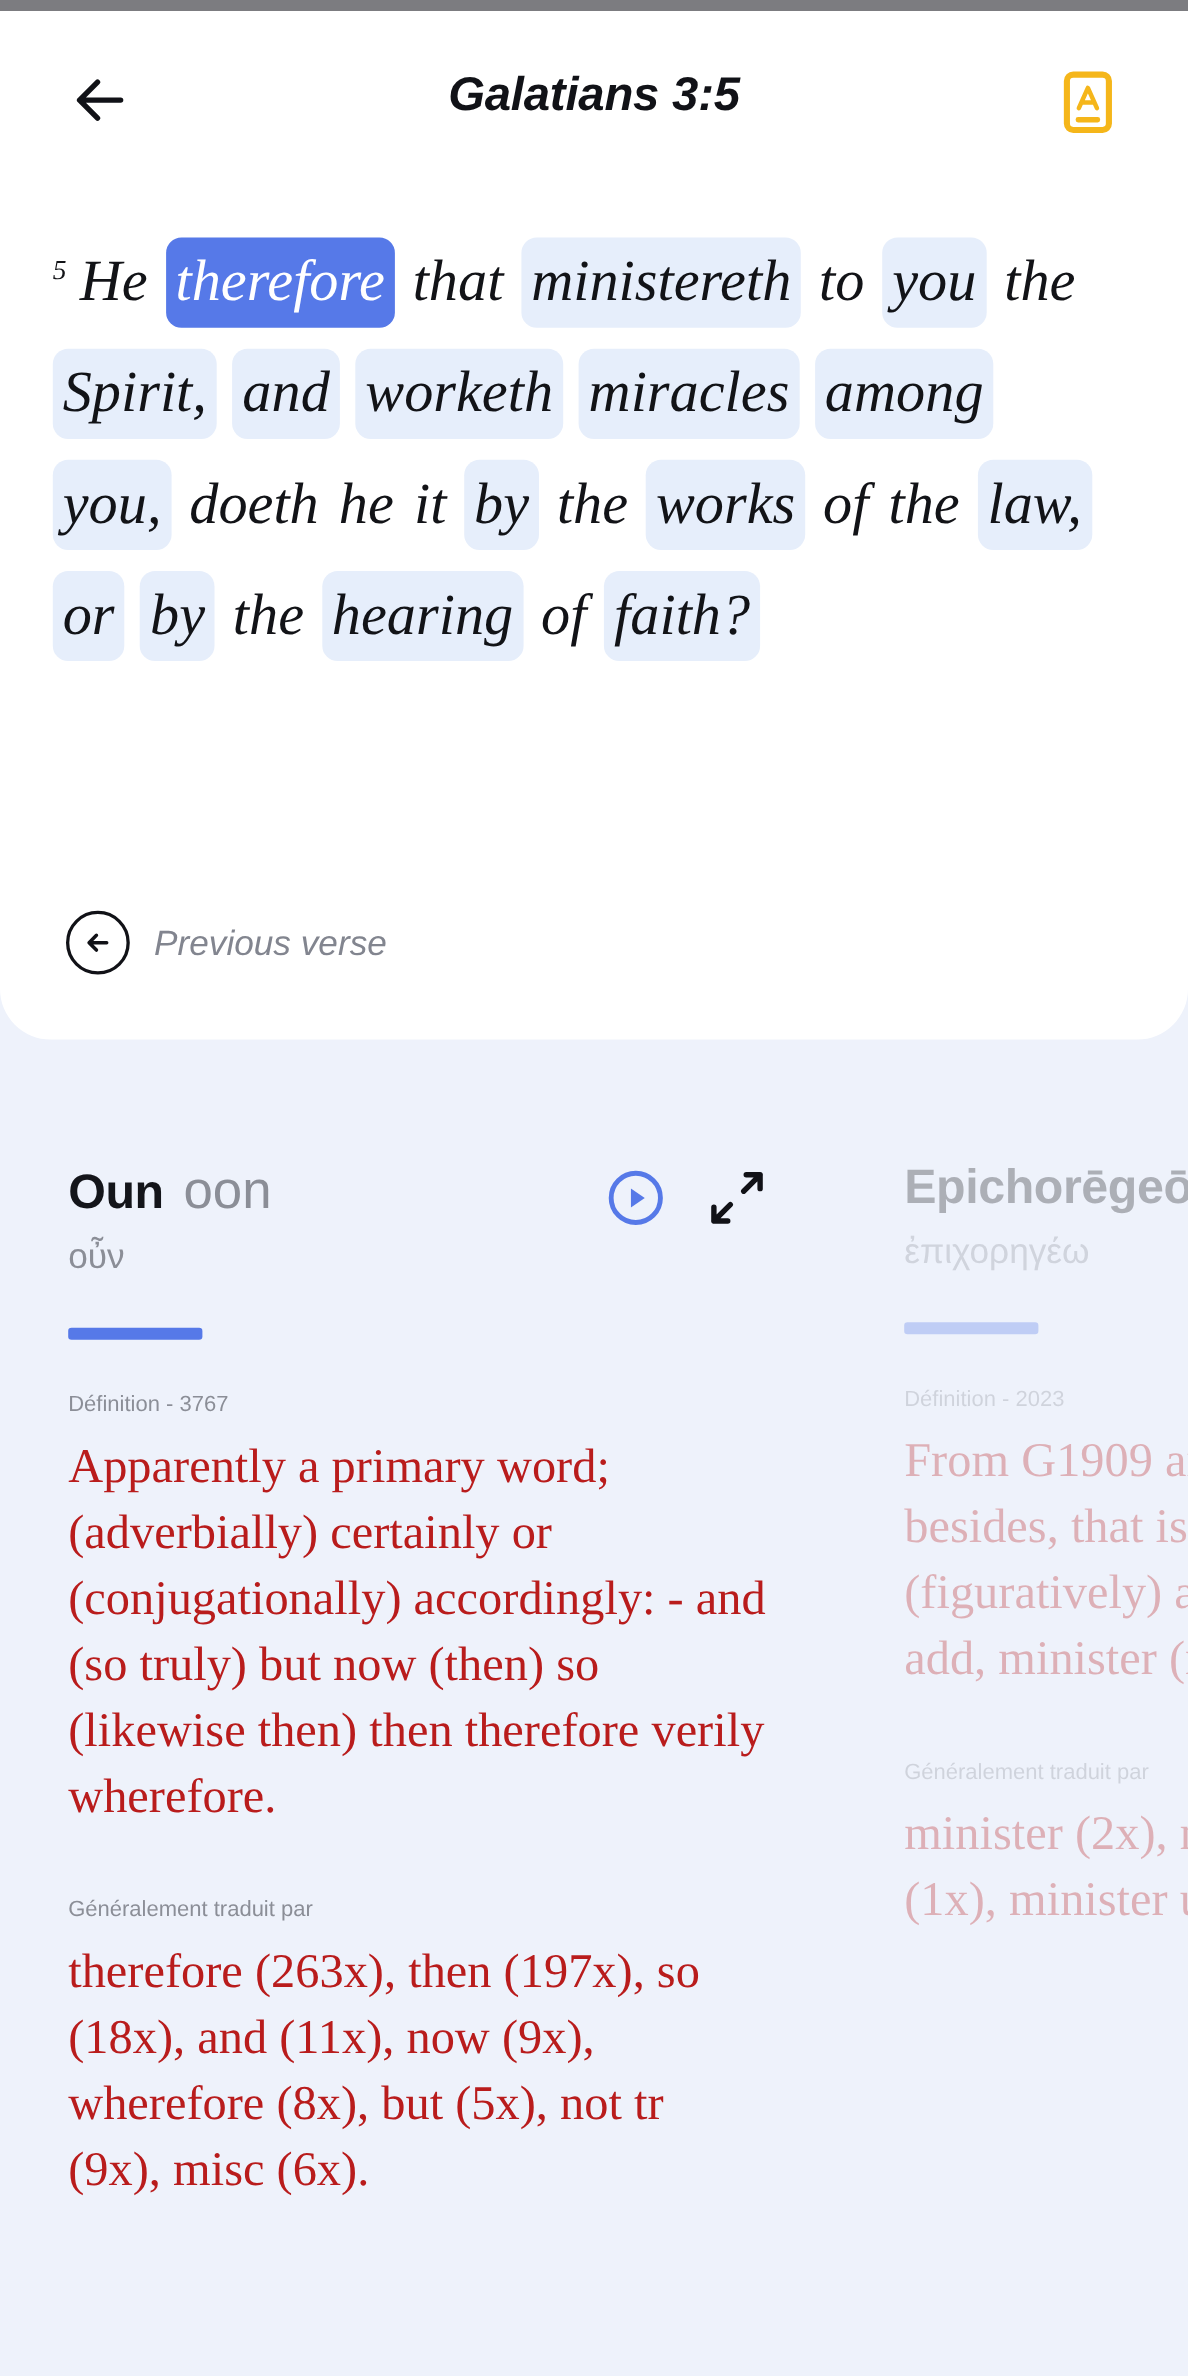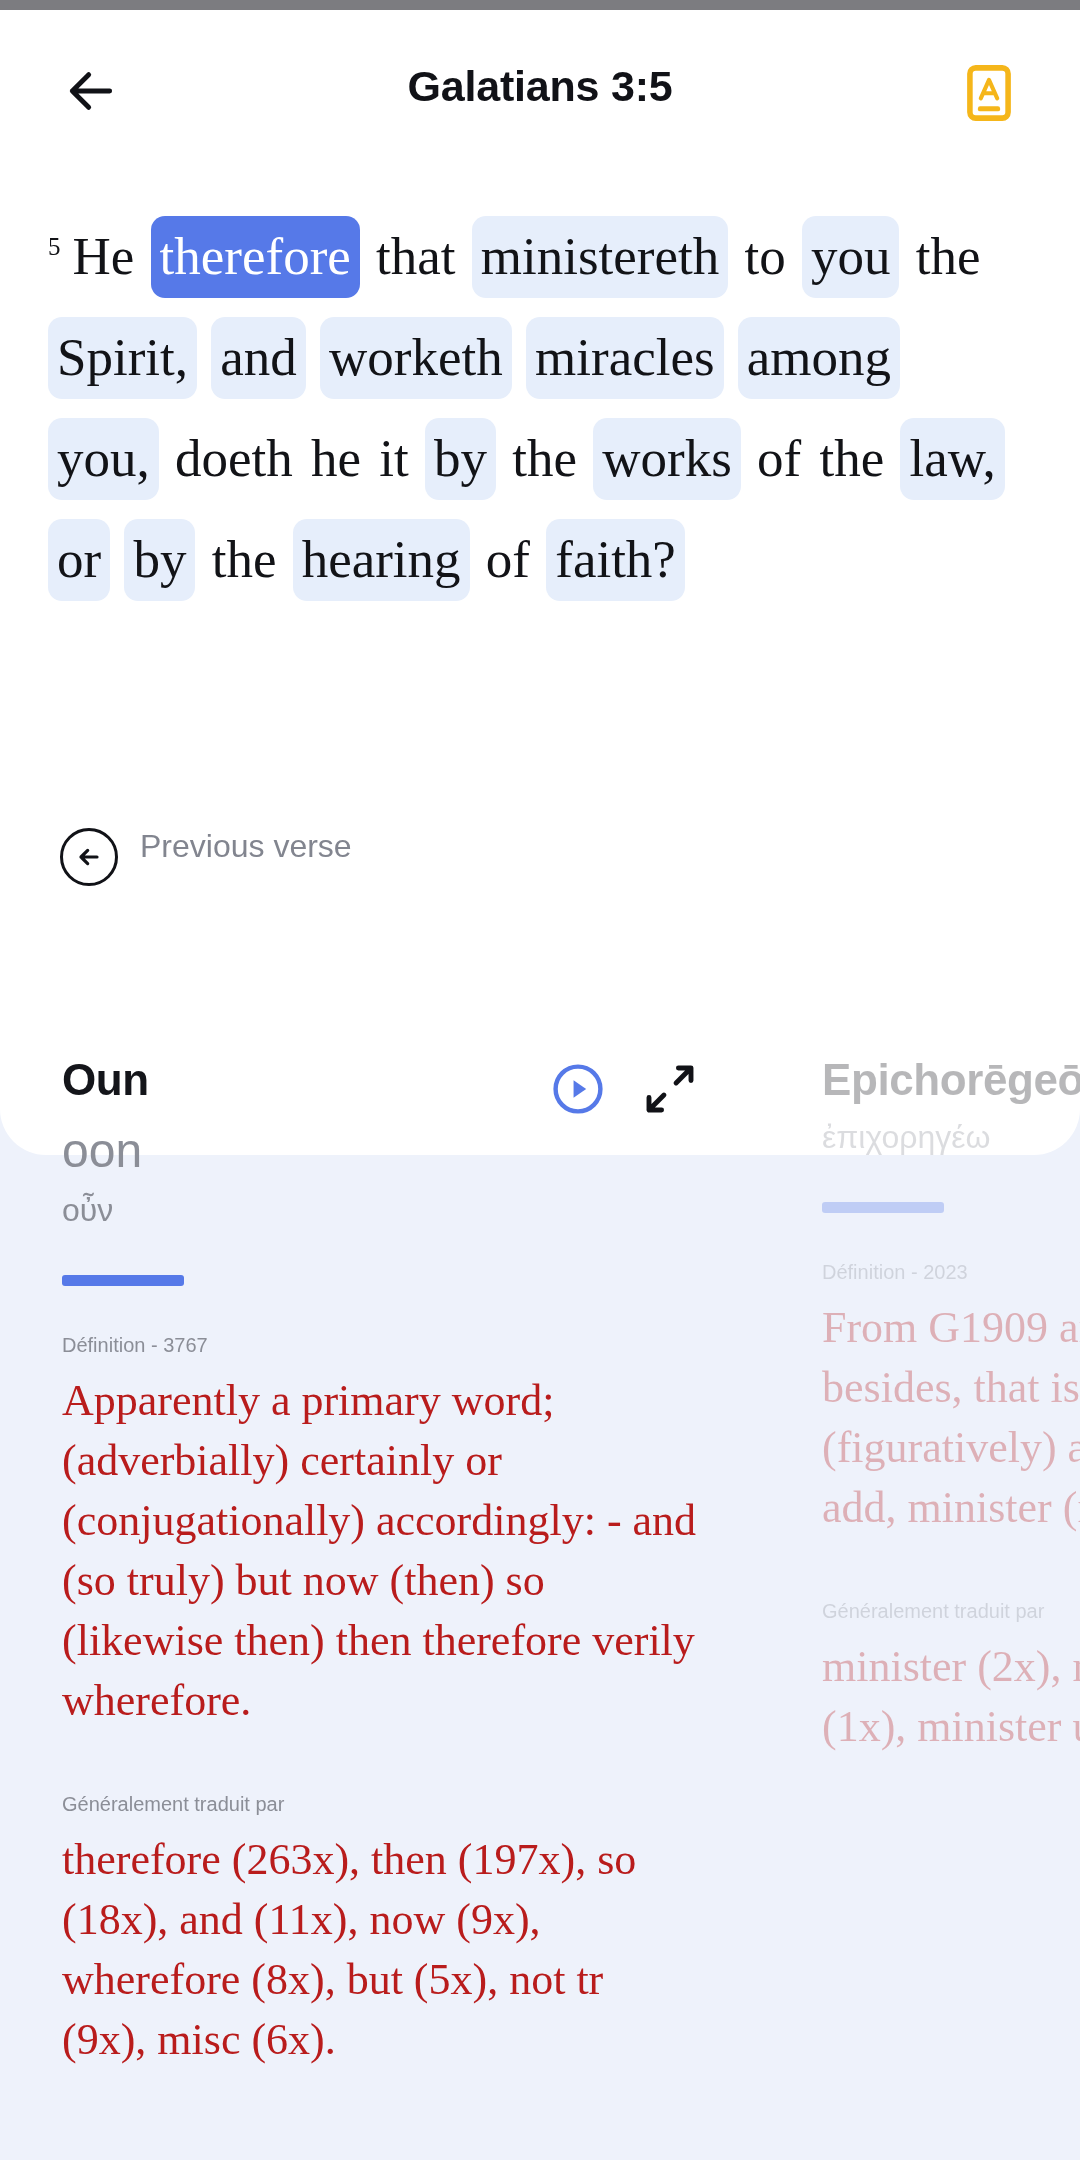--- a/index.html
+++ b/index.html
@@ -18,24 +18,25 @@
   
   .status-strip {
     position:absolute; top:0; left:0;
     width:1080px; height:10px;
     background:#7c7c80;
   }
 
   
   .reader-card {
     position:absolute; top:10px; left:0;
-    width:1080px; height:1145px;
+    width:1080px; height:935px;
     background:#ffffff;
     border-bottom-left-radius:46px;
     border-bottom-right-radius:46px;
+    font-style:italic;
   }
 
   
   .header {
     position:absolute; top:0; left:0;
     width:1080px; height:140px;
     display:flex; align-items:center;
   }
   .back-btn {
     position:absolute; left:60px; top:50px;
@@ -88,21 +89,21 @@
   .w-sel { background:#5679e8; color:#ffffff; }
   .w-plain { background:transparent; padding:3px 2px 5px 2px; }
 
   
   .verse-nav {
     position:absolute; top:802px; left:0;
     width:1080px; height:90px;
     display:flex; align-items:center; justify-content:space-between;
     padding:0 60px;
   }
-  .nav-item { display:flex; align-items:flex-start; gap:22px; cursor:pointer; }
+  .nav-item { display:flex; align-items:center; gap:22px; cursor:pointer; }
   .nav-label { font-size:32px; color:#82858f; }
   .nav-circle {
     width:58px; height:58px; border-radius:50%;
     border:3.5px solid #111217;
     display:flex; align-items:center; justify-content:center;
   }
 
   
   .lexicon-area {
     position:absolute; top:945px; left:0;
@@ -121,21 +122,20 @@
   .lex-card.faded { opacity:0.30; }
 
   .lex-head {
     display:flex; align-items:flex-start; justify-content:space-between;
     width:100%;
   }
   .lex-titles { flex:1 1 auto; min-width:0; }
   .lex-title-row {
     display:flex; align-items:baseline; gap:18px;
     white-space:nowrap;
-    flex-direction:column;
   }
   .lex-word {
     font-size:44px; font-weight:bold; color:#14151a;
     letter-spacing:-0.4px;
   }
   .lex-translit {
     font-size:48px; color:#8b8e97; font-weight:normal;
   }
   .lex-greek {
     margin-top:14px;

